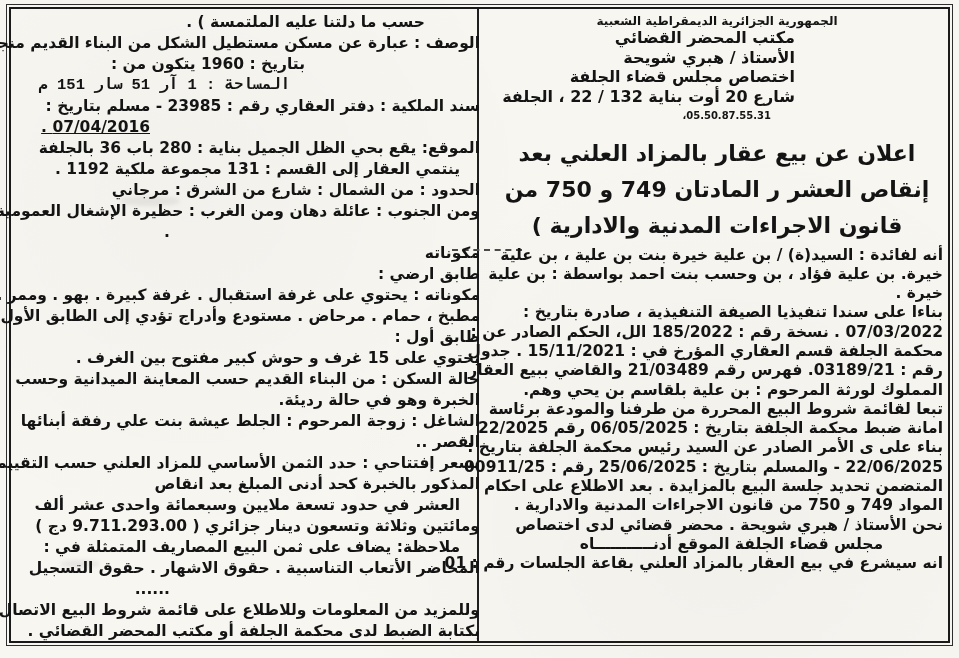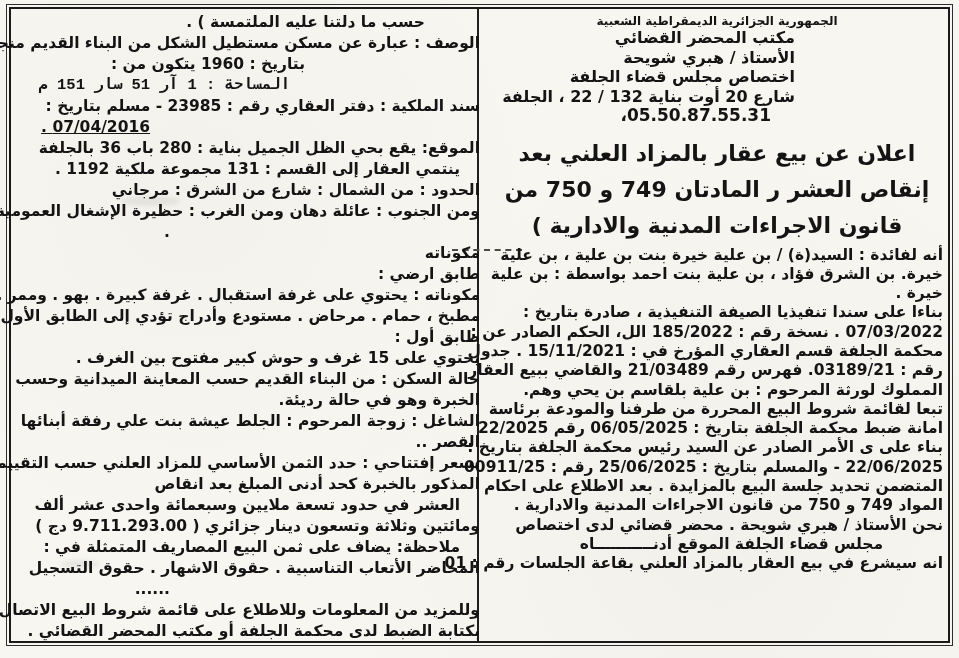--- a/index.html
+++ b/index.html
@@ -20,21 +20,21 @@
   .smudge{position:absolute;background:rgba(90,90,90,0.10);border-radius:50%;filter:blur(2px);}
   .smudge.s1{left:120px;top:196px;width:60px;height:10px;}
   .smudge.s2{left:60px;top:560px;width:40px;height:8px;}
 
   .col-right{position:absolute;top:0;right:16px;width:452px;}
   .col-left{position:absolute;top:0;left:38px;width:442px;}
 
   .republic{margin-top:14px;text-align:center;font-weight:700;font-size:12px;letter-spacing:0;}
   .office{text-align:right;font-weight:700;font-size:16px;line-height:19.5px;padding-left:0;}
   .office .ol{padding-left:0;padding-right:148px;white-space:nowrap;}
-  .office .phone{padding-right:172px;font-size:17px;}
+  .office .phone{padding-right:172px;font-size:10px;}
 
   .title{margin-top:10px;text-align:center;font-weight:800;font-size:22px;line-height:36px;}
 
   .rbody{margin-top:2px;font-weight:700;font-size:15.5px;line-height:19.3px;text-align:right;}
   .rbody .ln{white-space:nowrap;}
 
   .llines{margin-top:12px;font-weight:700;font-size:15.5px;line-height:21px;text-align:right;}
   .llines .ln{white-space:nowrap;}
 
   .ind20{padding-right:20px;}
@@ -67,21 +67,21 @@
     </div>
 
     <div class="title">
       <div>اعلان عن بيع عقار بالمزاد العلني بعد</div>
       <div>إنقاص العشر ر المادتان 749 و 750 من</div>
       <div>قانون الاجراءات المدنية والادارية )</div>
     </div>
 
     <div class="rbody">
       <div class="ln">أنه لفائدة : السيد(ة) / بن علية خيرة بنت بن علية ، بن علية</div>
-      <div class="ln">خيرة. بن الشرق فؤاد ، بن علية بنت احمد بواسطة : بن علية</div>
+      <div class="ln">خيرة. بن علية فؤاد ، بن وحسب بنت احمد بواسطة : بن علية</div>
       <div class="ln">خيرة .</div>
       <div class="ln">بناءا على سندا تنفيذيا الصيفة التنفيذية ، صادرة بتاريخ :</div>
       <div class="ln">07/03/2022 . نسخة رقم : 185/2022 الل، الحكم الصادر عن :</div>
       <div class="ln">محكمة الجلفة قسم العقاري المؤرخ في : 15/11/2021 . جدول</div>
       <div class="ln">رقم : 03189/21. فهرس رقم 21/03489 والقاضي ببيع العقار</div>
       <div class="ln">المملوك لورثة المرحوم : بن علية بلقاسم بن يحي وهم.</div>
       <div class="ln">تبعا لقائمة شروط البيع المحررة من طرفنا والمودعة برئاسة</div>
       <div class="ln">امانة ضبط محكمة الجلفة بتاريخ : 06/05/2025 رقم 22/2025</div>
       <div class="ln">بناء على ى الأمر الصادر عن السيد رئيس محكمة الجلفة بتاريخ :</div>
       <div class="ln">22/06/2025 - والمسلم بتاريخ : 25/06/2025 رقم : 00911/25</div>

